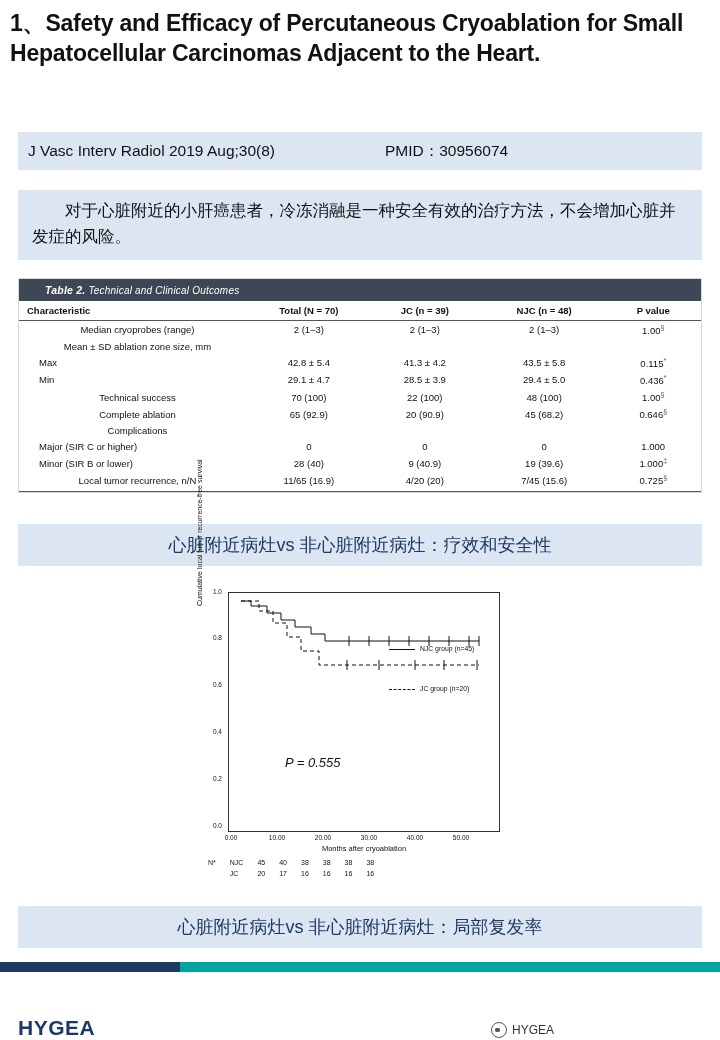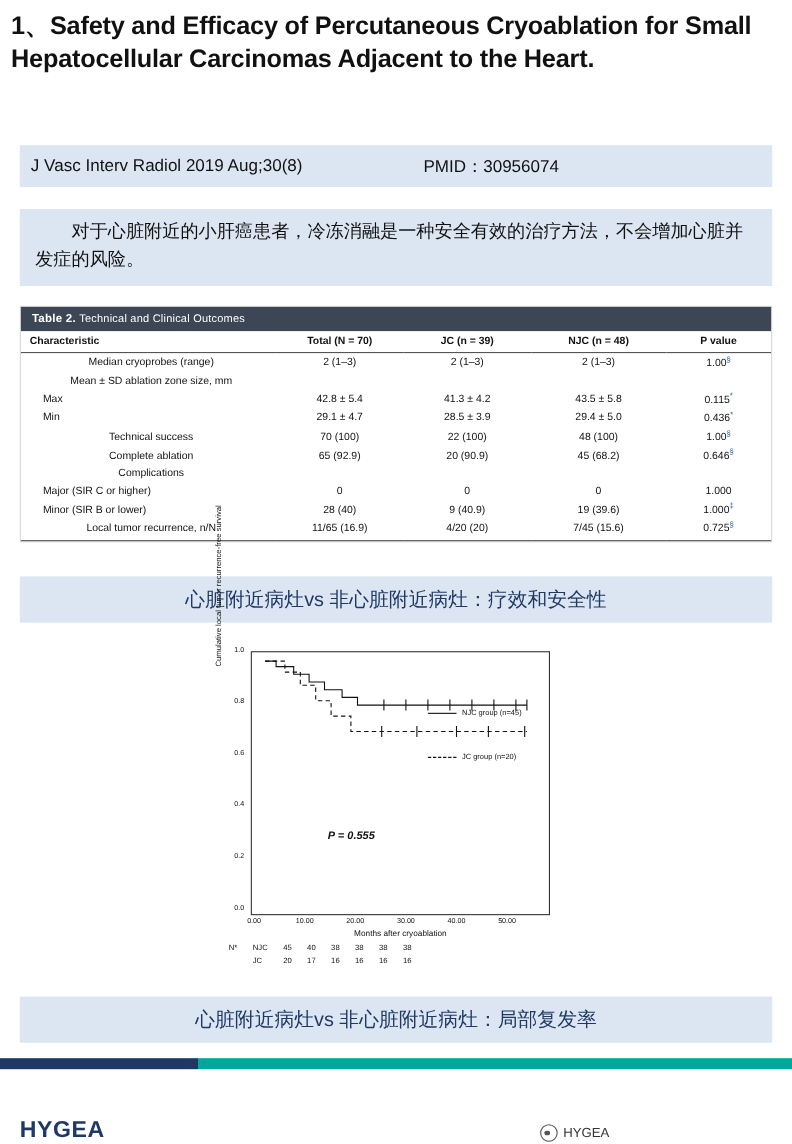--- a/index.html
+++ b/index.html
@@ -77,23 +77,24 @@
     top: 278px;
     width: 684px;
     background: #ffffff;
     border: 1px solid #d8d8d8;
     box-sizing: border-box;
   }
   .table-caption {
     background: #3c4654;
     color: #ffffff;
     font-size: 10.5px;
-    padding: 5px 10px;
+    padding: 5px 26px;
     font-weight: bold;
     letter-spacing: 0.2px;
+    font-style: italic;
   }
   .table-caption .cap-rest {
     font-weight: normal;
     font-size: 10px;
   }
   table.outcomes {
     width: 100%;
     border-collapse: collapse;
     font-size: 9.5px;
     color: #111;
@@ -213,24 +214,24 @@
     width: 26px;
     vertical-align: middle;
     border-top: 1px solid #111;
     margin-right: 5px;
   }
   .legend-swatch.dashed {
     border-top: 1px dashed #111;
   }
   .pvalue {
     position: absolute;
-    left: 69px;
+    left: 56px;
     top: 162px;
-    font-size: 10px;
-    font-weight: bold;
+    font-size: 13px;
+    font-weight: normal;
     font-style: italic;
     color: #111;
   }
   .risk-table {
     position: absolute;
     left: 8px;
     top: 272px;
     font-size: 7px;
     color: #111;
     line-height: 1.5;

